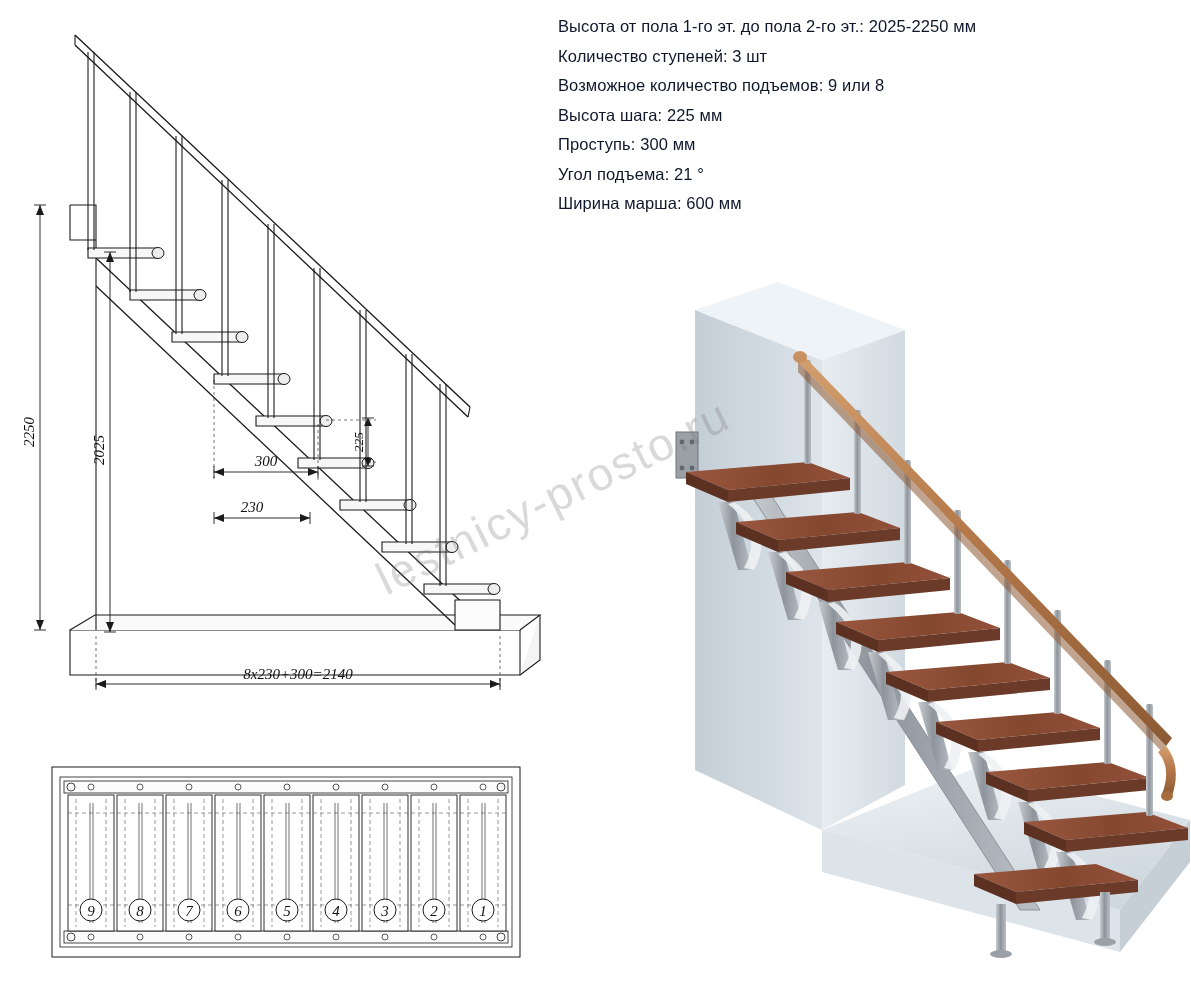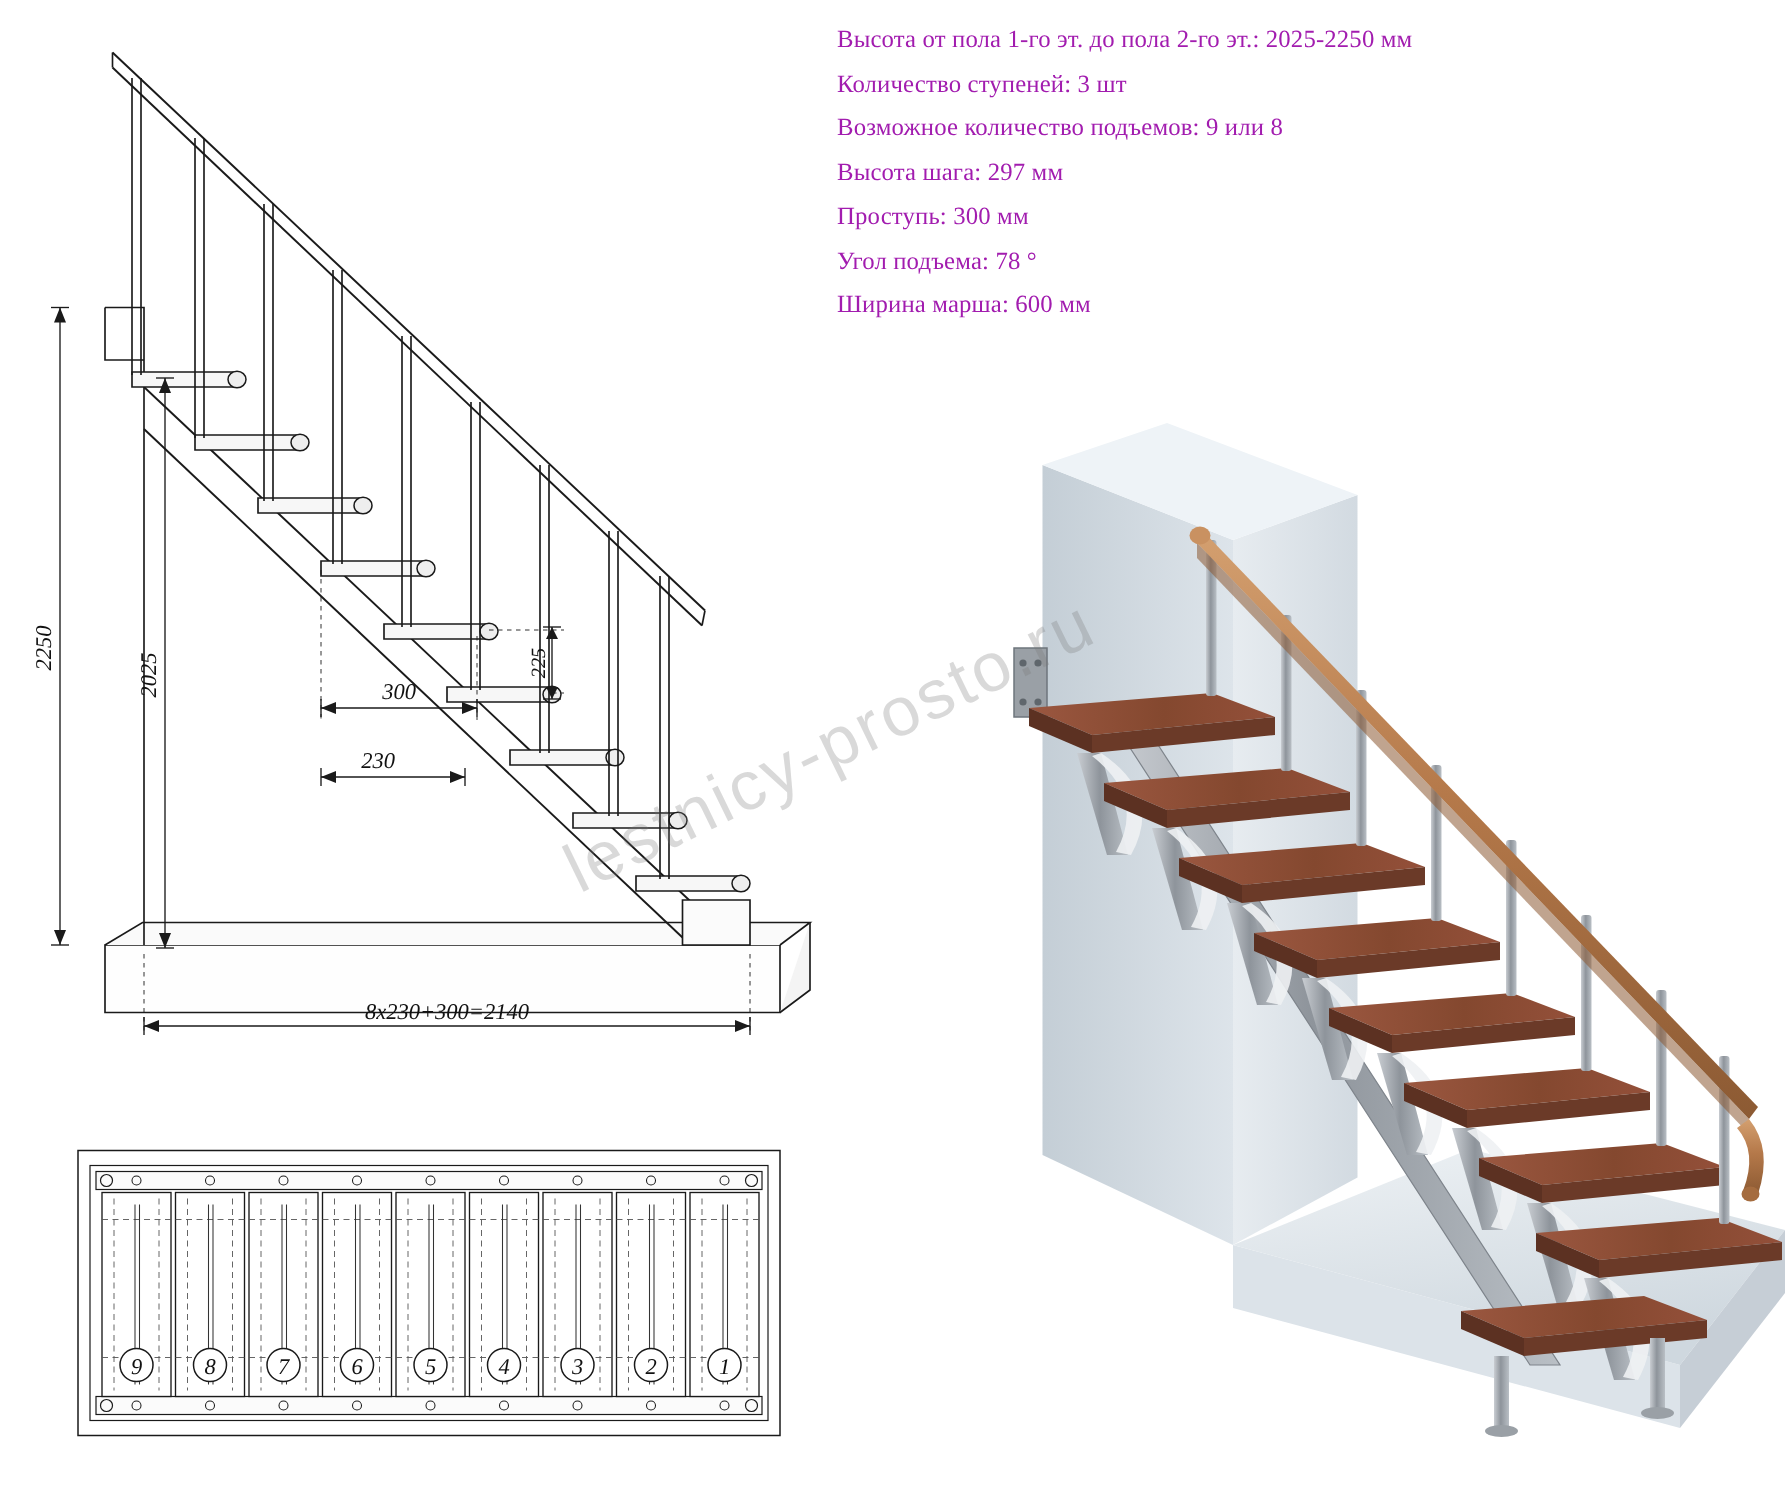--- a/index.html
+++ b/index.html
@@ -17,26 +17,25 @@
 
   
   .spec-list {
     position: absolute;
     left: 558px;
     top: 18px;
     width: 620px;
   }
   .spec-line {
     font-size: 16.5px;
-    color: #a21caf;
+    color: #0f172a;
     line-height: 1.0;
     margin-bottom: 13px;
     white-space: nowrap;
     letter-spacing: 0.1px;
-    font-family: Liberation Serif, serif;
   }
 
   
   .elevation {
     position: absolute;
     left: 0;
     top: 0;
     width: 560px;
     height: 740px;
     text-decoration: underline;
@@ -97,23 +96,23 @@
     text-anchor: middle;
   }
 </style>
 </head>
 <body>
 
 <div class="spec-list">
   <div class="spec-line">Высота от пола 1-го эт. до пола 2-го эт.: 2025-2250 мм</div>
   <div class="spec-line">Количество ступеней: 3 шт</div>
   <div class="spec-line">Возможное количество подъемов: 9 или 8</div>
-  <div class="spec-line">Высота шага: 297 мм</div>
+  <div class="spec-line">Высота шага: 225 мм</div>
   <div class="spec-line">Проступь: 300 мм</div>
-  <div class="spec-line">Угол подъема: 78 °</div>
+  <div class="spec-line">Угол подъема: 21 °</div>
   <div class="spec-line">Ширина марша: 600 мм</div>
 </div>
 
 <div class="elevation">
 <svg width="560" height="740" viewBox="0 0 560 740">
   <g stroke="#1a1a1a" fill="none" stroke-width="1.1">
 
     <path d="M 70 630 L 520 630 L 520 675 L 70 675 Z" fill="#fefefe"></path>
     <path d="M 70 630 L 95 615 L 540 615 L 520 630" fill="#fafafa"></path>
     <path d="M 540 615 L 540 660 L 520 675" fill="#f4f4f4"></path>

